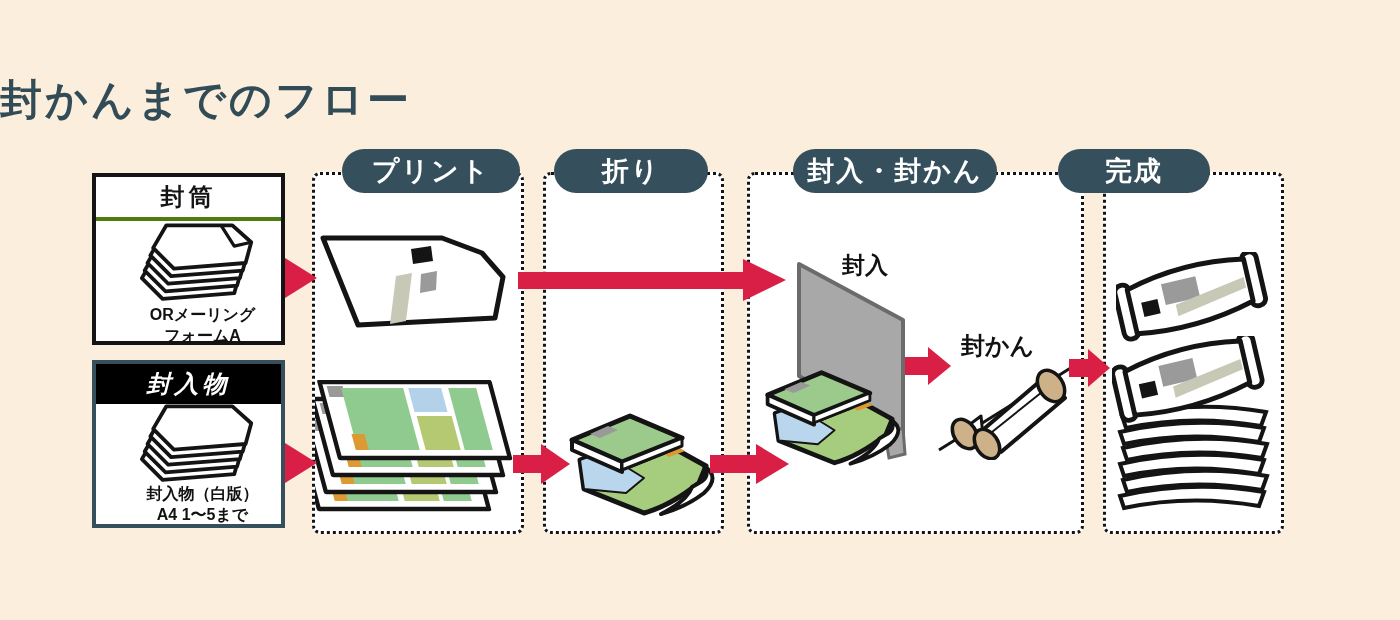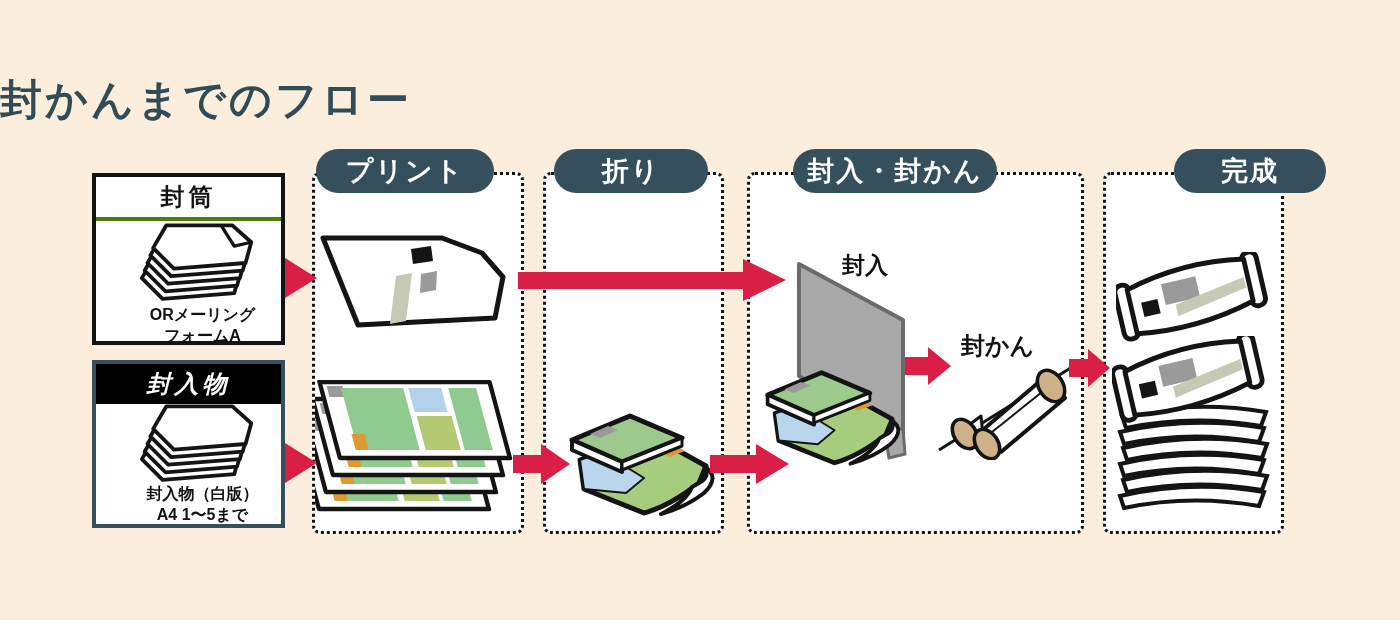--- a/index.html
+++ b/index.html
@@ -100,24 +100,24 @@
         <span style="display:block">A4 1〜5まで</span>
       </div>
     </div>
   </div>
 
   <div class="stage-box" style="left:312px;top:172px;width:206px;height:356px;"></div>
   <div class="stage-box" style="left:543px;top:172px;width:175px;height:356px;"></div>
   <div class="stage-box" style="left:747px;top:172px;width:331px;height:356px;"></div>
   <div class="stage-box" style="left:1103px;top:172px;width:175px;height:356px;"></div>
 
-  <div class="pill" style="left:316px;width:178px;">プリント</div>
+  <div class="pill" style="left:342px;width:178px;">プリント</div>
   <div class="pill" style="left:793px;width:204px;">封入・封かん</div>
   <div class="pill" style="left:554px;width:154px;">折り</div>
-  <div class="pill" style="left:1174px;width:152px;">完成</div>
+  <div class="pill" style="left:1058px;width:152px;">完成</div>
 
   <svg class="ill" style="left:318px;top:226px;" width="195" height="115" viewBox="0 0 195 115">
     <polygon points="5,12 124,12 164,27 185,51 177,92 40,99" fill="#fff" stroke="#141414" stroke-width="5" stroke-linejoin="round"></polygon>
     <polygon points="93,23 113,20 115,35 95,38" fill="#141414"></polygon>
     <polygon points="103,48 119,45 118,64 102,67" fill="#9A9A9A"></polygon>
     <polygon points="78,50 94,47 88,95 72,98" fill="#C8C8B6"></polygon>
   </svg>
   <svg class="ill" style="left:315px;top:380px;" width="210" height="140" viewBox="0 0 210 140">
     <use href="#flyerSheet" transform="translate(-21,51)"></use>
     <use href="#flyerSheet" transform="translate(-14,34)"></use>

